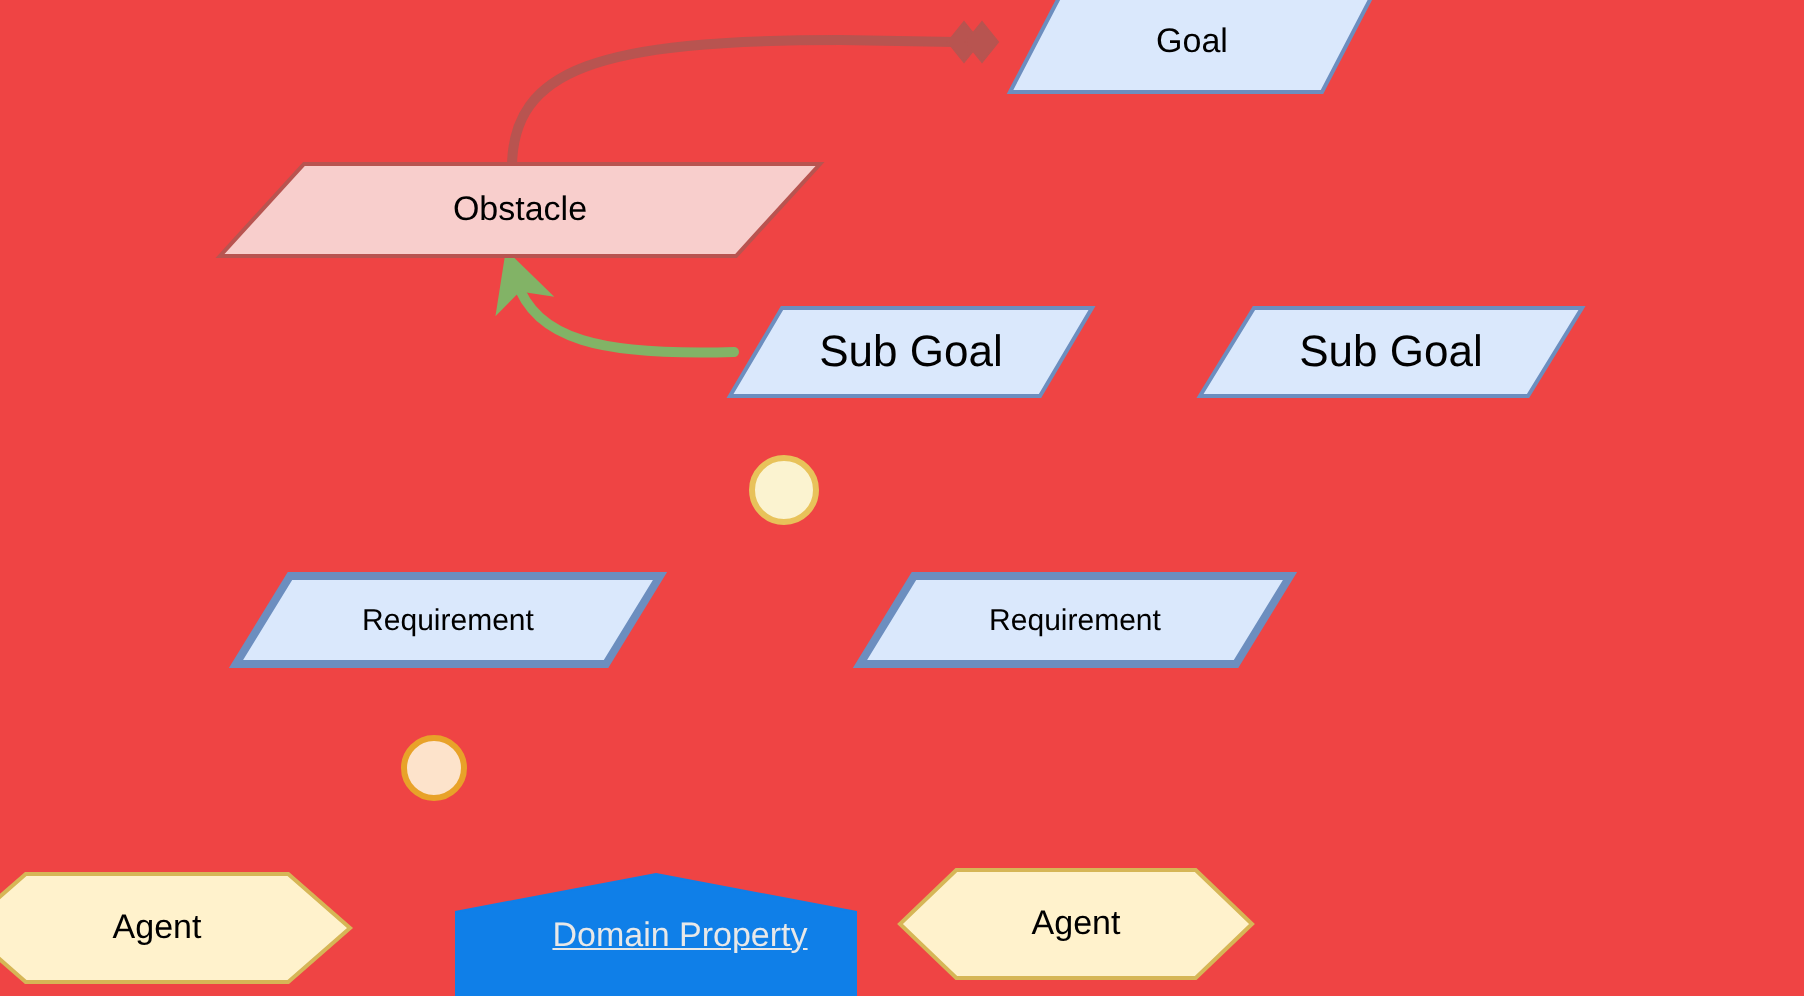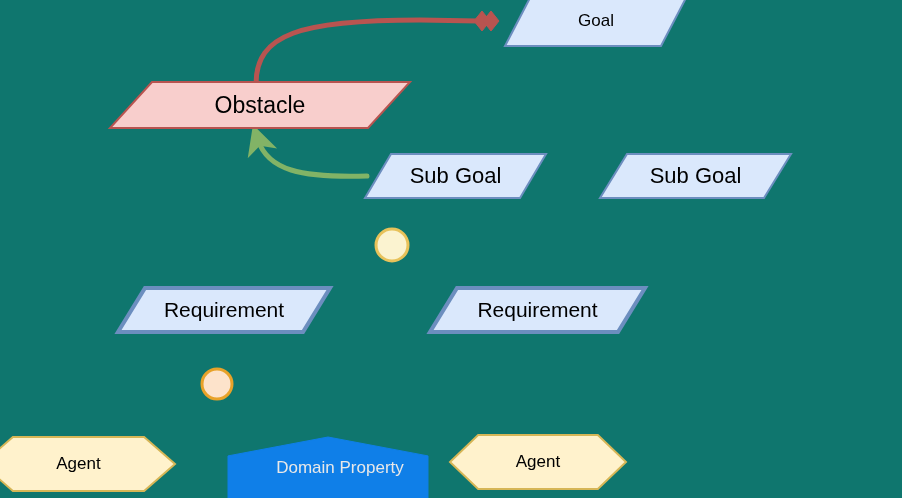--- a/index.html
+++ b/index.html
@@ -30,30 +30,30 @@
     position: absolute;
     display: flex;
     align-items: center;
     justify-content: center;
     text-align: center;
     pointer-events: none;
     white-space: nowrap;
     font-family: "Liberation Sans", sans-serif;
   }
   .lbl-goal      { font-size: 17px; color: #000000; }
-  .lbl-obstacle  { font-size: 23px; color: #000000; }
+  .lbl-obstacle  { font-size: 17px; color: #000000; }
   .lbl-subgoal   { font-size: 22px; color: #000000; }
-  .lbl-req       { font-size: 21px; color: #000000; }
+  .lbl-req       { font-size: 15px; color: #000000; }
   .lbl-agent     { font-size: 17px; color: #000000; }
   .lbl-domprop   { font-size: 17px; color: #E8E8E8; }
 </style>
 </head>
 <body>
 
-<div id="canvas" style="background: #0f766e;">
+<div id="canvas" style="background: #ef4444;">
 
   <svg id="diagram-svg" viewBox="0 0 902 498" xmlns="http://www.w3.org/2000/svg">
     <defs>
       <marker id="greenArrow" markerWidth="7" markerHeight="7" refX="3.2" refY="3.5" orient="auto" markerUnits="strokeWidth">
         <path d="M 0.4 0.4 L 6.4 3.5 L 0.4 6.6 L 2.0 3.5 Z" fill="#82B366"></path>
       </marker>
     </defs>
     <g id="edge-layer">
         <path d="M 256 84 C 256 34 300 20 420 20 L 478 21" fill="none" stroke="#B85450" stroke-width="5" stroke-linecap="round" stroke-linejoin="round"></path>
         <g>
@@ -81,16 +81,16 @@
 
   <div id="label-layer">
       <div class="node-label lbl-goal" style="left: 505px; top: -4px; width: 182px; height: 50px; color: rgb(0, 0, 0);">Goal</div>
       <div class="node-label lbl-obstacle" style="left: 110px; top: 82px; width: 300px; height: 46px; color: rgb(0, 0, 0);">Obstacle</div>
       <div class="node-label lbl-subgoal" style="left: 365px; top: 154px; width: 181px; height: 44px; color: rgb(0, 0, 0);">Sub Goal</div>
       <div class="node-label lbl-subgoal" style="left: 600px; top: 154px; width: 191px; height: 44px; color: rgb(0, 0, 0);">Sub Goal</div>
       <div class="node-label lbl-req" style="left: 118px; top: 288px; width: 212px; height: 44px; color: rgb(0, 0, 0);">Requirement</div>
       <div class="node-label lbl-req" style="left: 430px; top: 288px; width: 215px; height: 44px; color: rgb(0, 0, 0);">Requirement</div>
       <div class="node-label lbl-agent" style="left: -18px; top: 437px; width: 193px; height: 54px; color: rgb(0, 0, 0);">Agent</div>
       <div class="node-label lbl-agent" style="left: 450px; top: 435px; width: 176px; height: 54px; color: rgb(0, 0, 0);">Agent</div>
-      <div class="node-label lbl-domprop" style="left: 228px; top: 437px; width: 224px; height: 61px; color: rgb(232, 232, 232);">Domain Property</div>
+      <div class="node-label lbl-domprop" style="left: 228px; top: 437px; width: 224px; height: 61px; color: rgb(232, 232, 232); text-decoration: underline;">Domain Property</div>
     </div>
 
 </div>
 
 </body></html>

